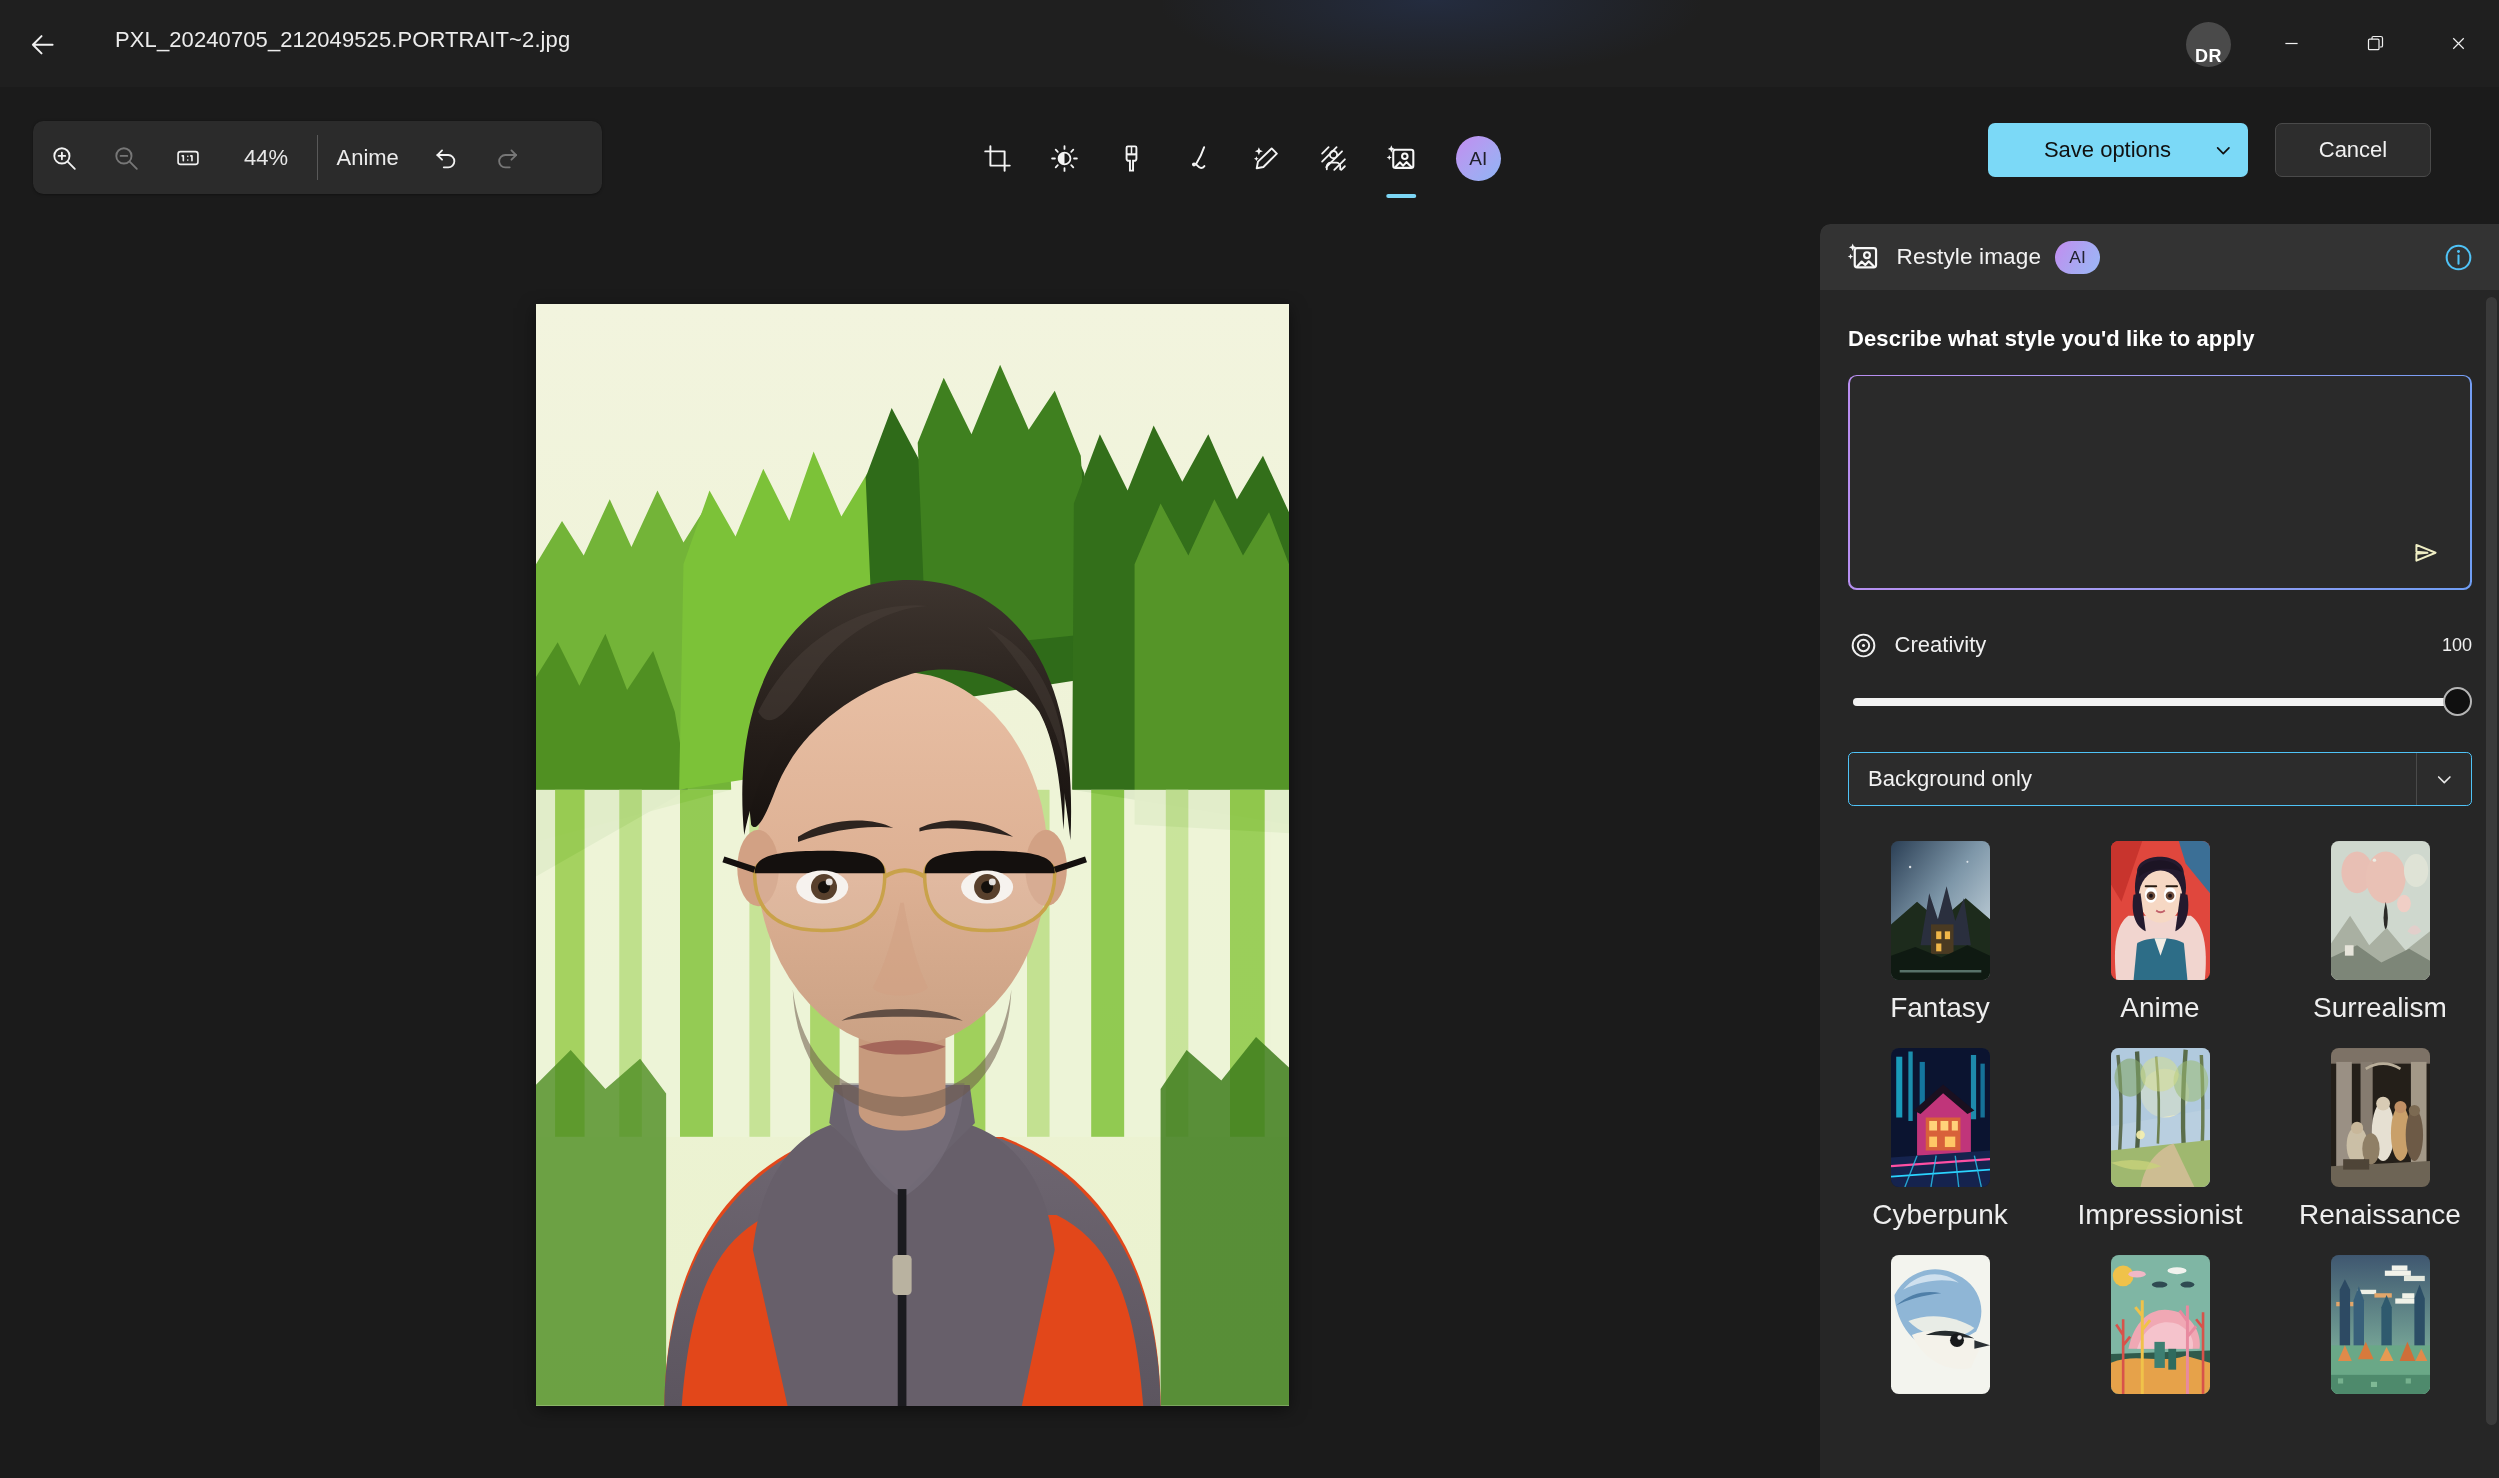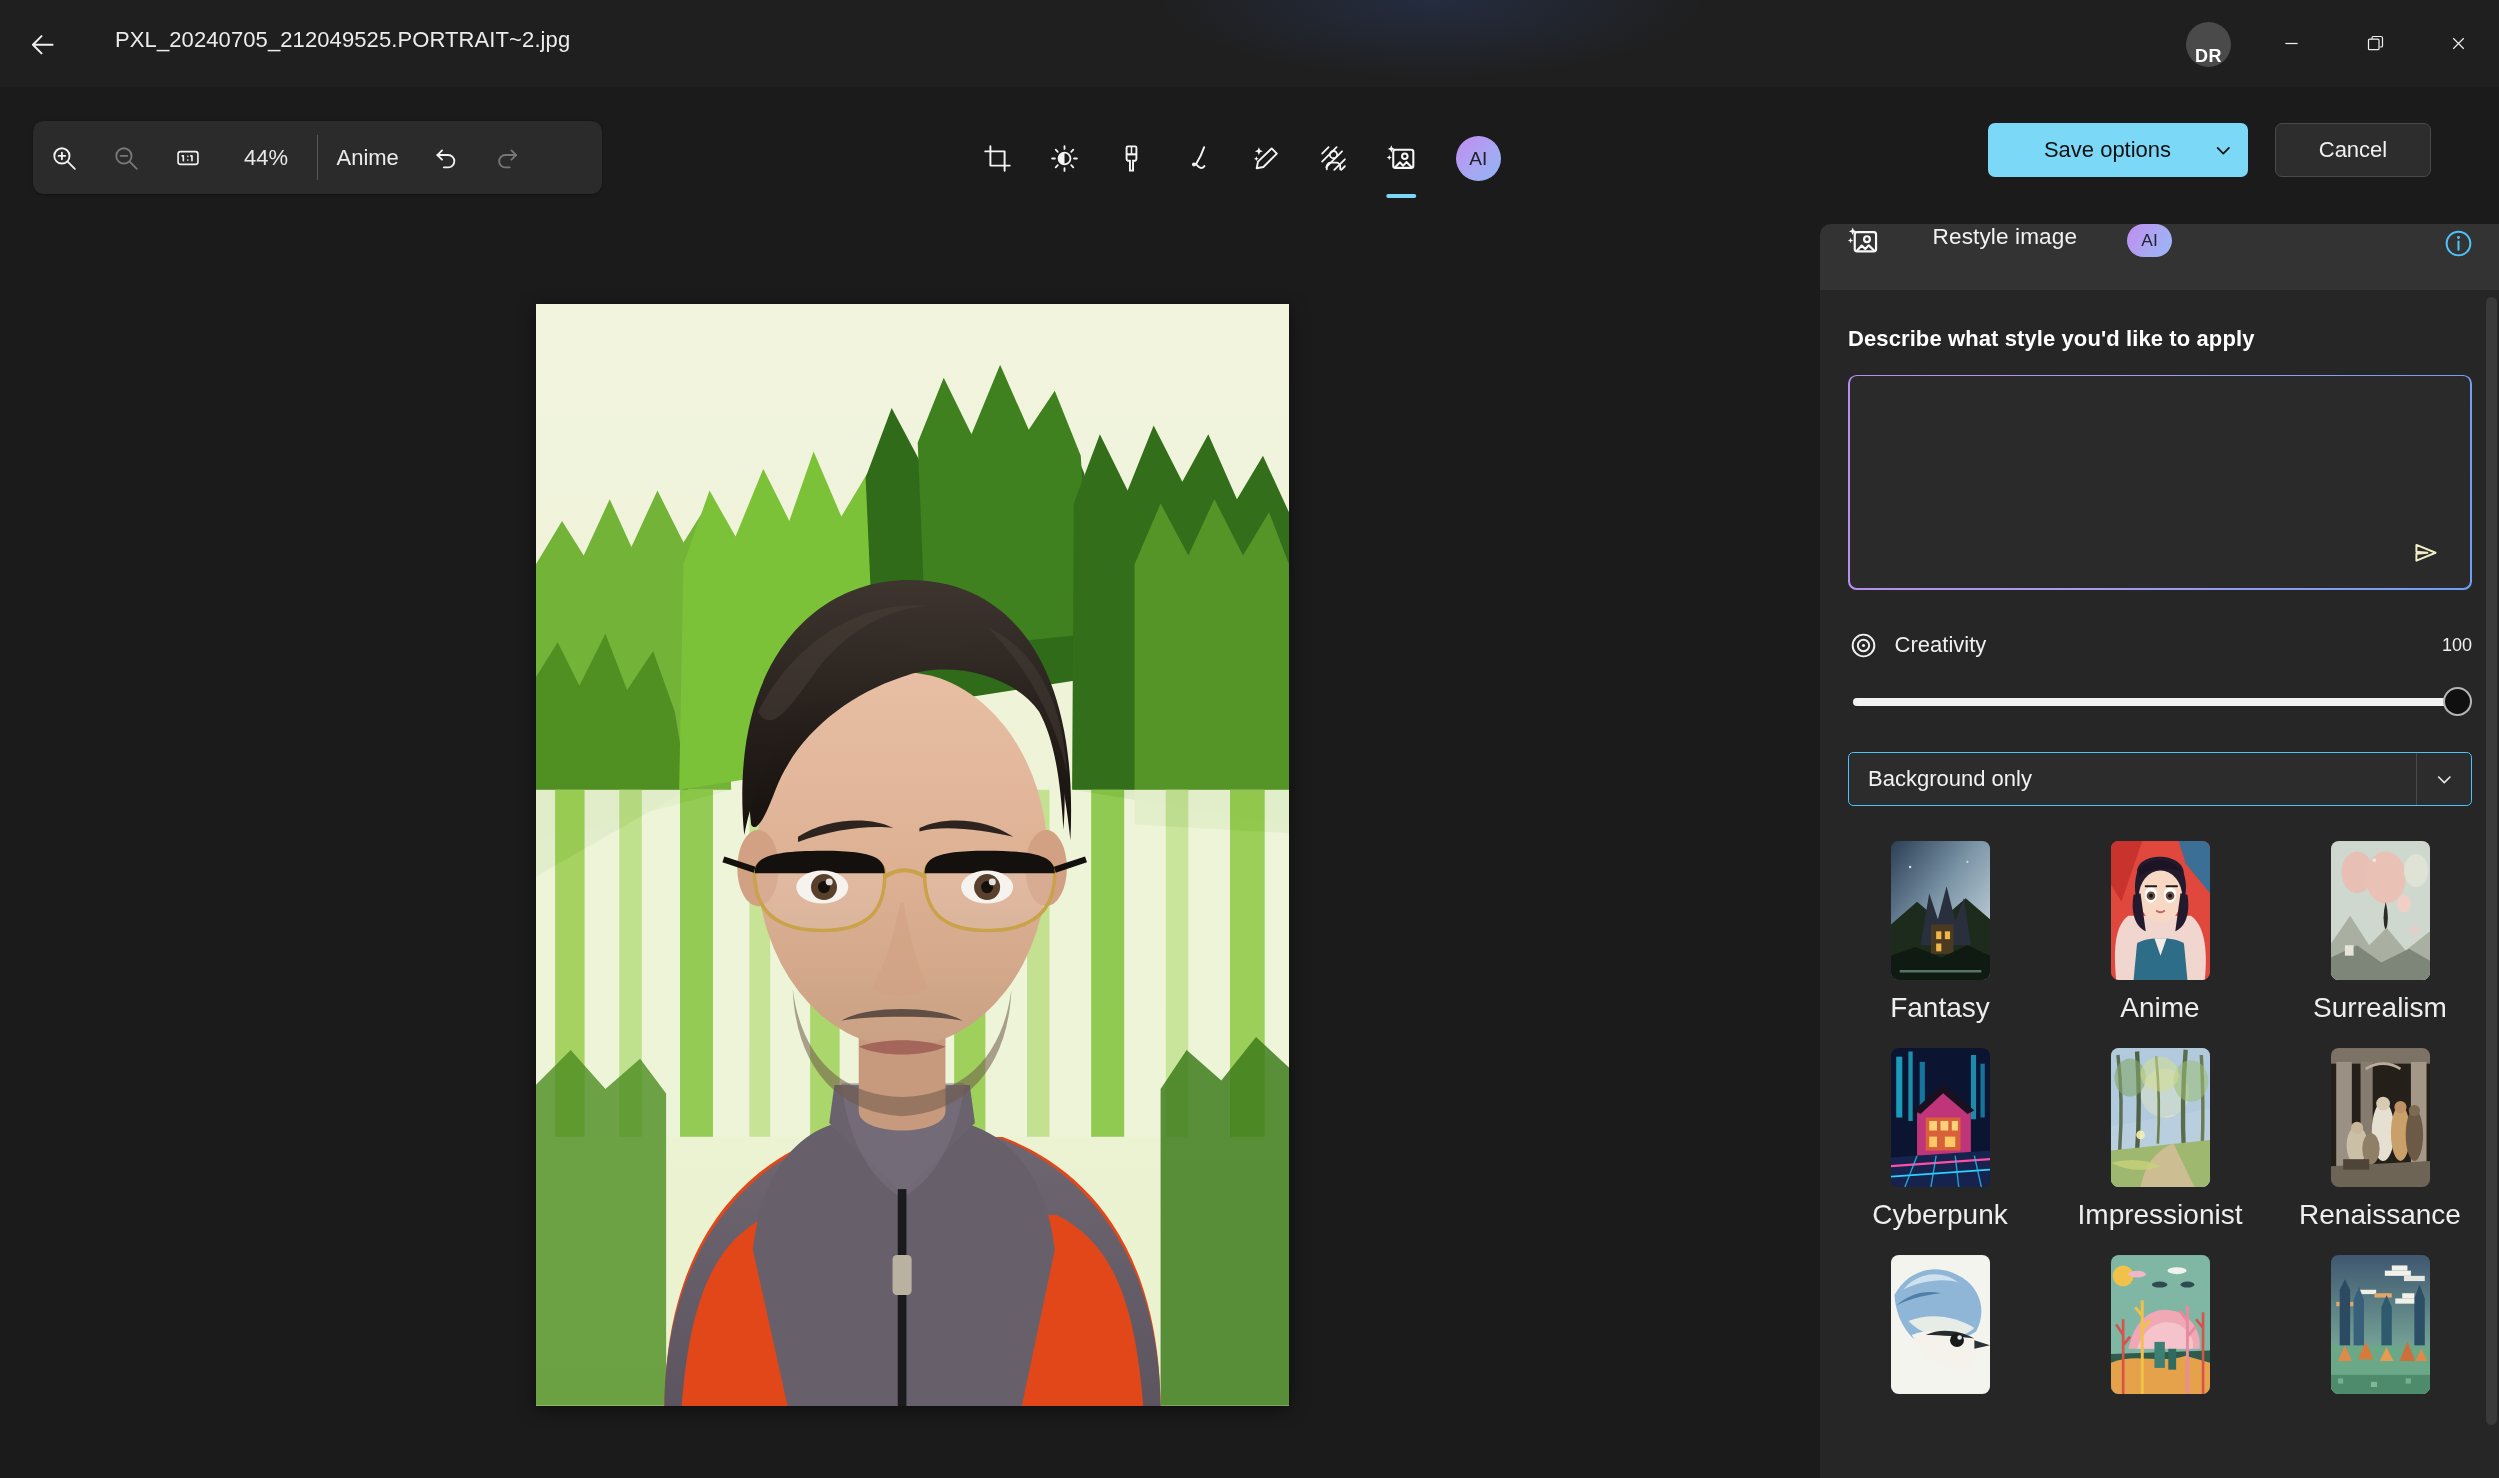--- a/index.html
+++ b/index.html
@@ -113,23 +113,22 @@
   .ph-trees { position: absolute; inset: 0; }
   .ph-person { position: absolute; left: 0; top: 0; width: 100%; height: 100%; }
 
   
   .panel {
     position: absolute; right: 0; top: 224px; width: 680px; height: 1255px;
     background: #262626; border-top-left-radius: 10.4px; overflow: hidden;
   }
   .panel-header {
     position: relative; height: 66px; background: #333333;
-    display: flex; padding: 0 22.6px 0 26px;
+    display: flex; align-items: center; padding: 0 22.6px 0 26px;
     border-top-left-radius: 10.4px;
-    gap: 36px;
   }
   .ph-title { font-size: 22.6px; color: #f2f2f2; margin-left: 15.6px; letter-spacing: 0.1px; }
   .ai-badge {
     margin-left: 14px; width: 45px; height: 33px; border-radius: 16.5px;
     background: linear-gradient(120deg, #c38cf0 0%, #a9a7f2 55%, #9ab7f6 100%);
     display: flex; align-items: center; justify-content: center;
     font-size: 17.4px; color: #232330; font-weight: 500;
   }
   .info-btn {
     margin-left: auto; width: 38px; height: 38px; border-radius: 50%;

